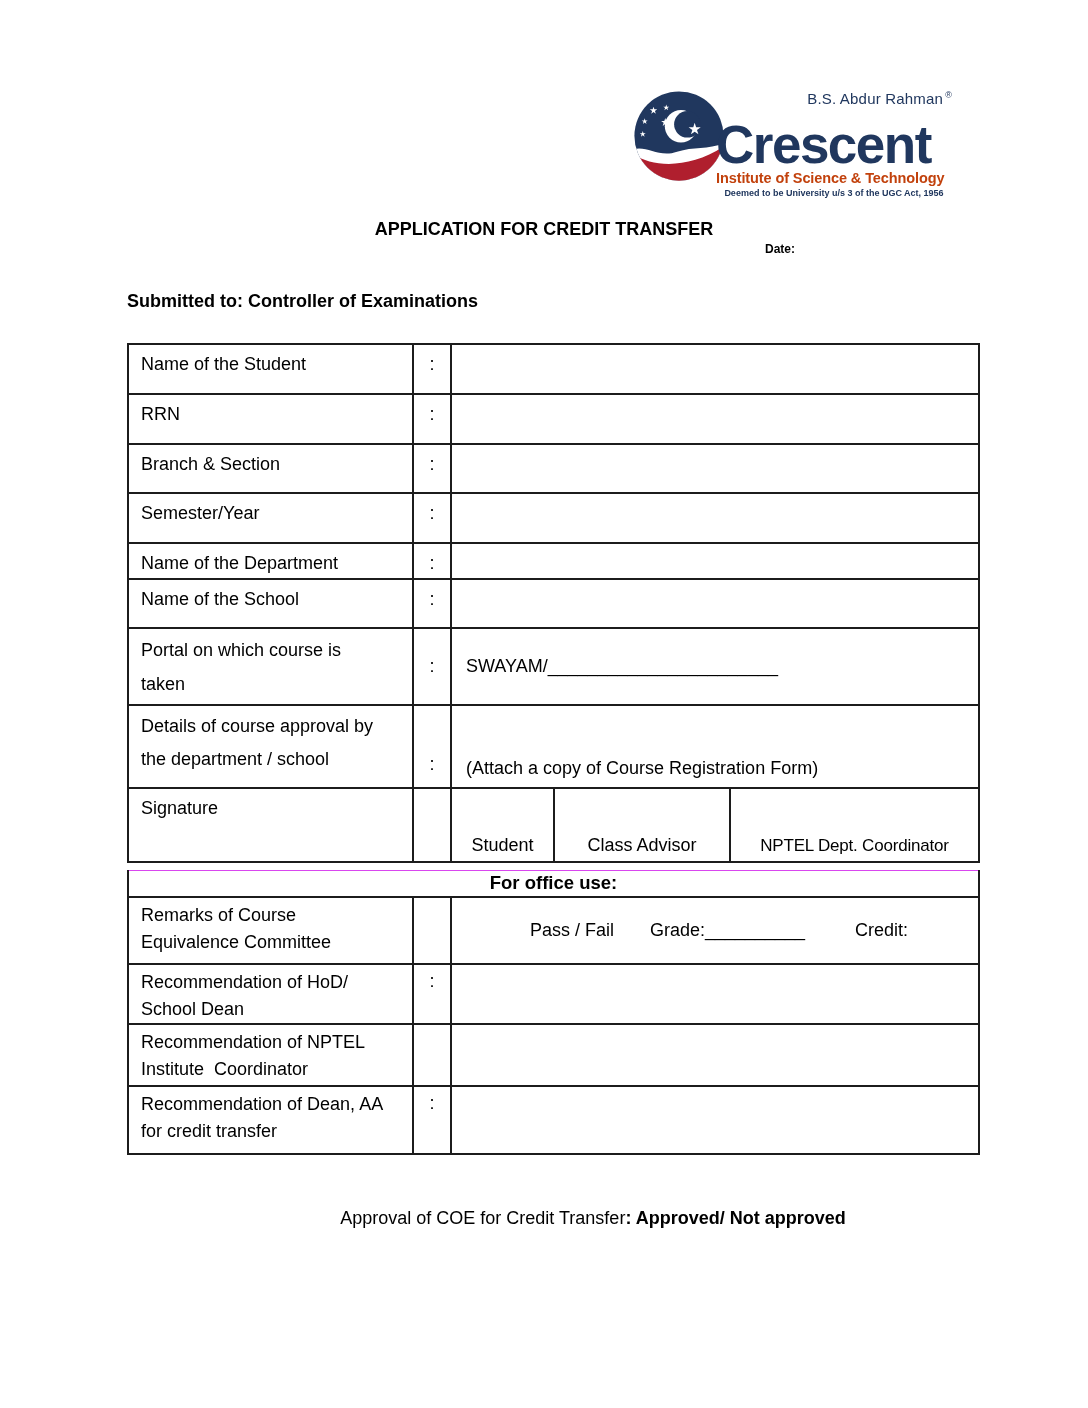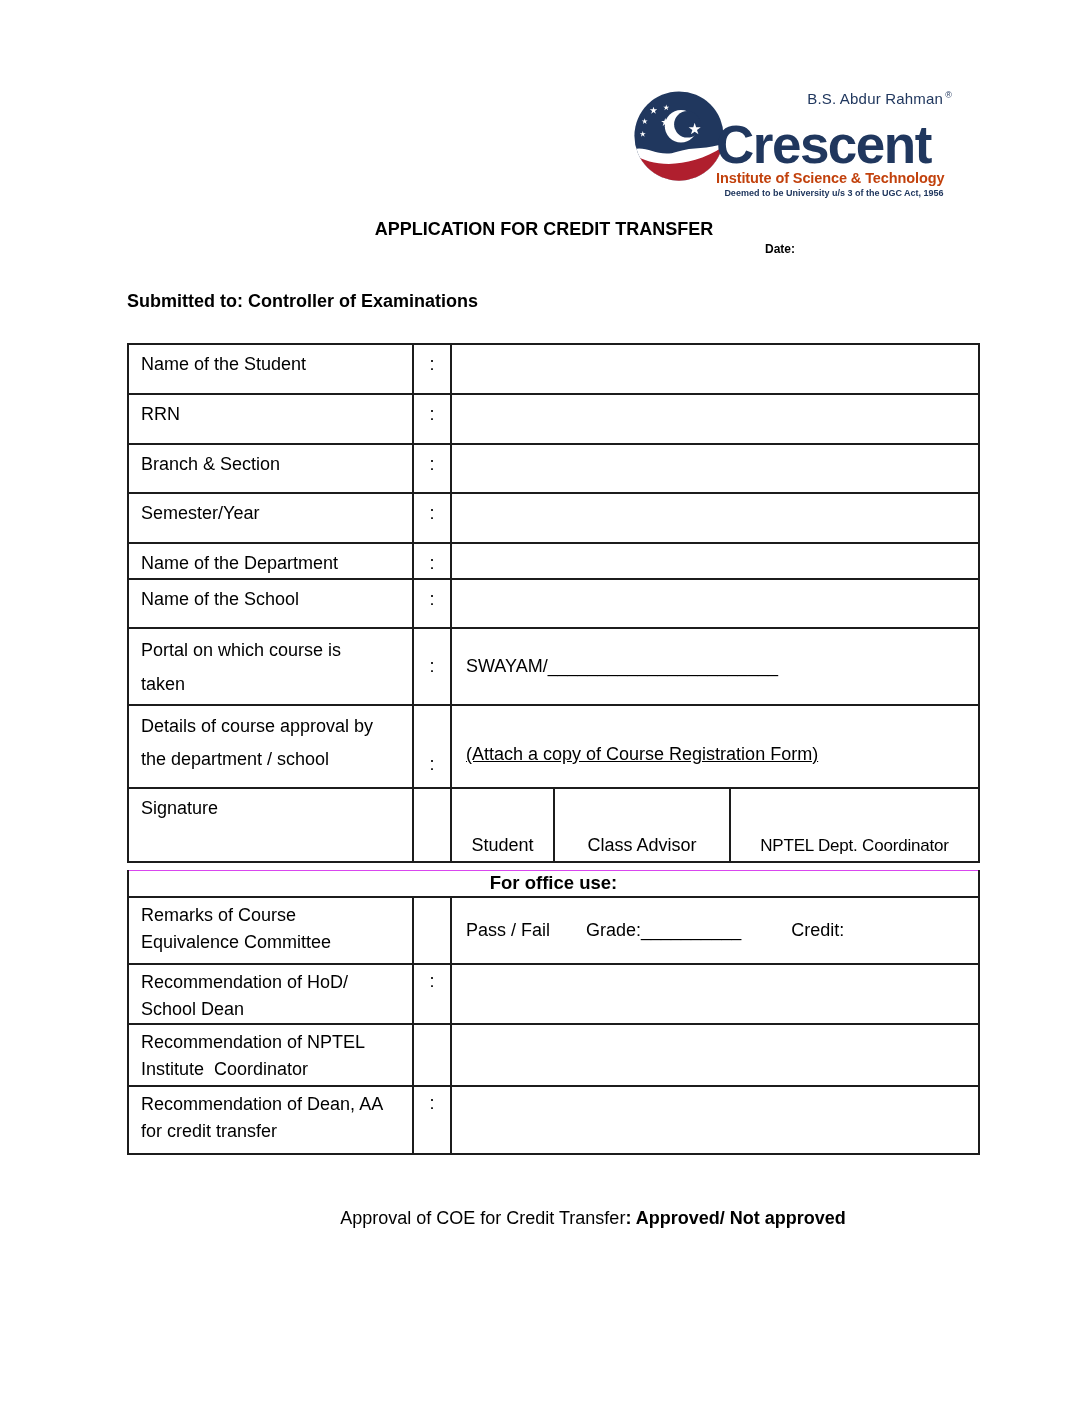--- a/index.html
+++ b/index.html
@@ -55,35 +55,35 @@
   .val { padding-left: 14px; padding-right: 6px; }
 
   .r-plain td { vertical-align: top; padding-top: 9px; }
   .r-plain .lbl, .r-plain .val { }
 
   .r-portal td { vertical-align: middle; }
   .r-portal .lbl { line-height: 34px; }
 
   .r-details .lbl { vertical-align: top; padding-top: 4px; line-height: 33px; }
   .r-details .sep { vertical-align: bottom; padding-bottom: 12px; }
-  .r-details .val { vertical-align: bottom; padding-bottom: 22px; text-decoration: underline; }
+  .r-details .val { vertical-align: bottom; padding-bottom: 8px; }
 
   .r-sig .lbl { vertical-align: top; padding-top: 9px; }
   .r-sig .sep { vertical-align: top; }
   .sig { vertical-align: bottom; text-align: center; padding: 0 0 5px 0; }
   .sig-wide { font-size: 17px; letter-spacing: -0.2px; }
 
   .office-header td {
     font-weight: bold; text-align: center; vertical-align: middle;
     padding: 0; font-size: 18.5px;
   }
 
   .r-office .lbl { vertical-align: top; padding-top: 4px; line-height: 27px; }
   .r-office .sep { vertical-align: top; padding-top: 6px; }
-  .r-office .val { vertical-align: top; padding-top: 6px; }
+  .r-office .val { vertical-align: top; padding-top: 6px; text-align: center; }
   .r-remarks .val { vertical-align: middle; padding-top: 0; }
   .gap-a { margin-left: 36px; }
   .gap-b { margin-left: 50px; }
 
   
   .coe-line {
     position: absolute; top: 1208px; left: 0; width: 100%;
     text-align: center; font-size: 18px; padding-left: 98px;
   }
   .coe-bold { font-weight: bold; }

